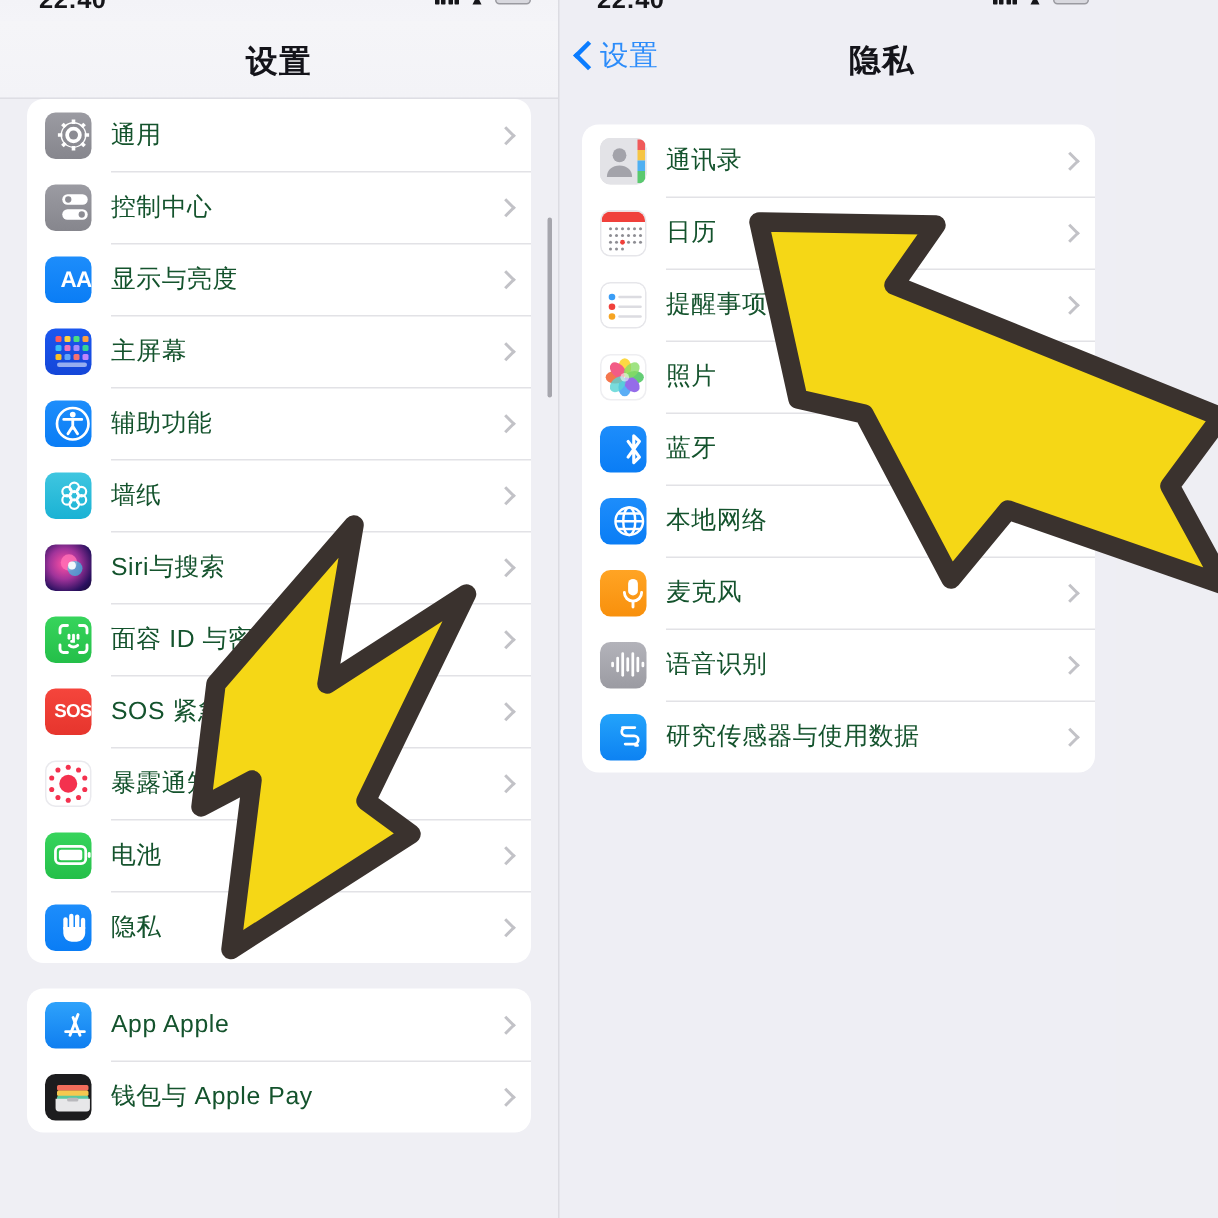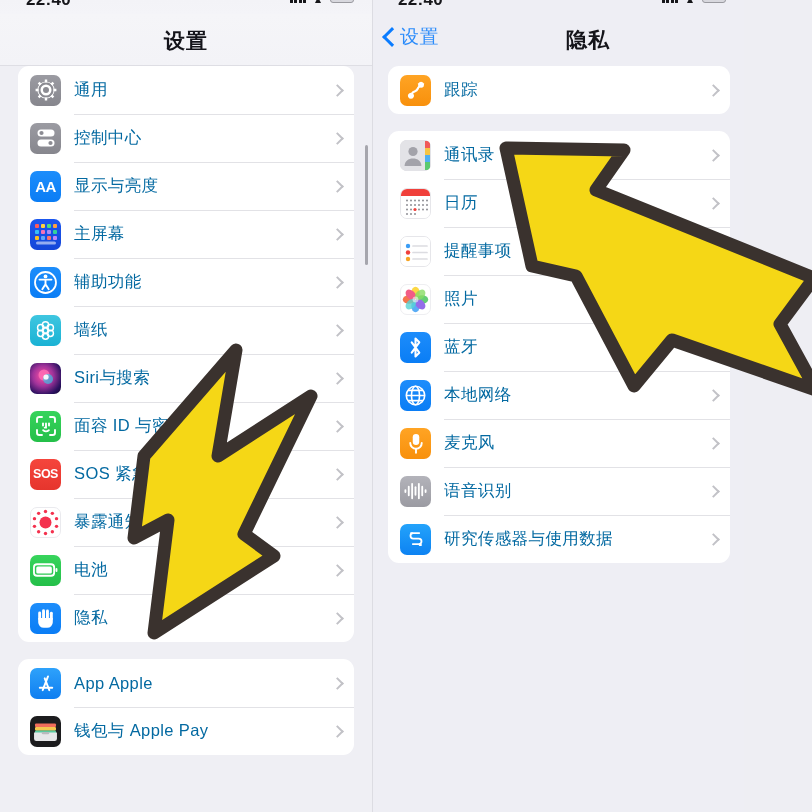--- a/index.html
+++ b/index.html
@@ -70,33 +70,33 @@
   .panel.right .scroll { top: 66px; }
   .card {
     margin: 0 18px 17px 18px; background: #ffffff; border-radius: 11px; overflow: hidden;
   }
   .panel.right .card { margin: 0 14px 17px 16px; }
   .row { position: relative; display: flex; align-items: center; height: 48px; padding-left: 12px; cursor: pointer; }
   .row + .row::before {
     content:""; position: absolute; left: 56px; right: 0; top: 0; height: 1px; background:#e2e2e6;
   }
   .row-icon { width: 31px; height: 31px; border-radius: 7px; flex: 0 0 31px; position: relative; overflow: hidden; }
-  .row-label { margin-left: 13px; font-size: 16.5px; color: #0369a1; letter-spacing: .4px; white-space: nowrap; text-align: right; }
+  .row-label { margin-left: 13px; font-size: 16.5px; color: #14532d; letter-spacing: .4px; white-space: nowrap; text-align: right; }
   .row-right { margin-left: auto; display: flex; align-items: center; gap: 7px; padding-right: 12px; }
   .row-value { font-size: 15.5px; color: #97979d; letter-spacing: .5px; }
   .chev {
     width: 9px; height: 9px; border-right: 2px solid #c2c2c7; border-top: 2px solid #c2c2c7;
     transform: rotate(45deg); flex: 0 0 auto;
   }
 
   
   .sbar { position: absolute; width: 3px; border-radius: 2px; background: #a6a6ad; }
 
   
-  .ic { width:100%; height:100%; display:flex; align-items:center; justify-content:center; }
+  .ic { width:100%; height:100%; display:flex; align-items:center; justify-content:flex-end; }
   .ic svg { display:block; }
   .glyph { font-size: 14px; font-weight: bold; color:#fff; line-height:1; letter-spacing:-.5px; }
 
   
   .arrow { position: absolute; pointer-events: none; z-index: 40; }
 </style>
 </head>
 <body>
 
 <div id="root">
@@ -425,38 +425,20 @@
       <div class="back-btn">
         <span class="chev-left"></span>
         <span class="back-label">设置</span>
       </div>
       <div class="nav-title">隐私</div>
     </div>
 
     <div class="scroll">
       <div id="right-sections">
           <div class="card">
-            <div class="row">
-              <div class="row-icon" style="background:linear-gradient(180deg,#ffa424,#f8900c);">
-                <div class="ic">
-                  <svg width="22" height="22" viewBox="0 0 24 24">
-       <g fill="#fff">
-       <path d="M17.5 3 a3.3 3.3 0 1 1 -0.01 0 z"></path>
-       <path d="M6.5 15 a3.3 3.3 0 1 1 -0.01 0 z"></path>
-       <path d="M15.6 8.2 c-2.6 2.2 -1.4 4.1 -4.6 5.2 -2 0.7 -2.6 1.1 -3.2 2.1" stroke="#fff" stroke-width="2.4" fill="none" stroke-linecap="round"></path>
-       </g>
-                  </svg>
-                </div>
-              </div>
-         <div class="row-label">跟踪</div>
-         <div class="row-right">
-
-           <span class="chev"></span>
-         </div>
-            </div>
           </div>
           <div class="card">
             <div class="row">
               <div class="row-icon" style="background:#d9d9de;">
                 <div class="ic" style="position:relative">
          <svg width="31" height="31" viewBox="0 0 31 31" style="position:absolute;left:0;top:0">
          <rect x="0" y="0" width="31" height="31" fill="#e3e3e7"></rect>
          <rect x="25" y="1" width="5" height="7" fill="#f05a5a"></rect>
          <rect x="25" y="8" width="5" height="7" fill="#f6c544"></rect>
          <rect x="25" y="15" width="5" height="7" fill="#4fb0f2"></rect>

